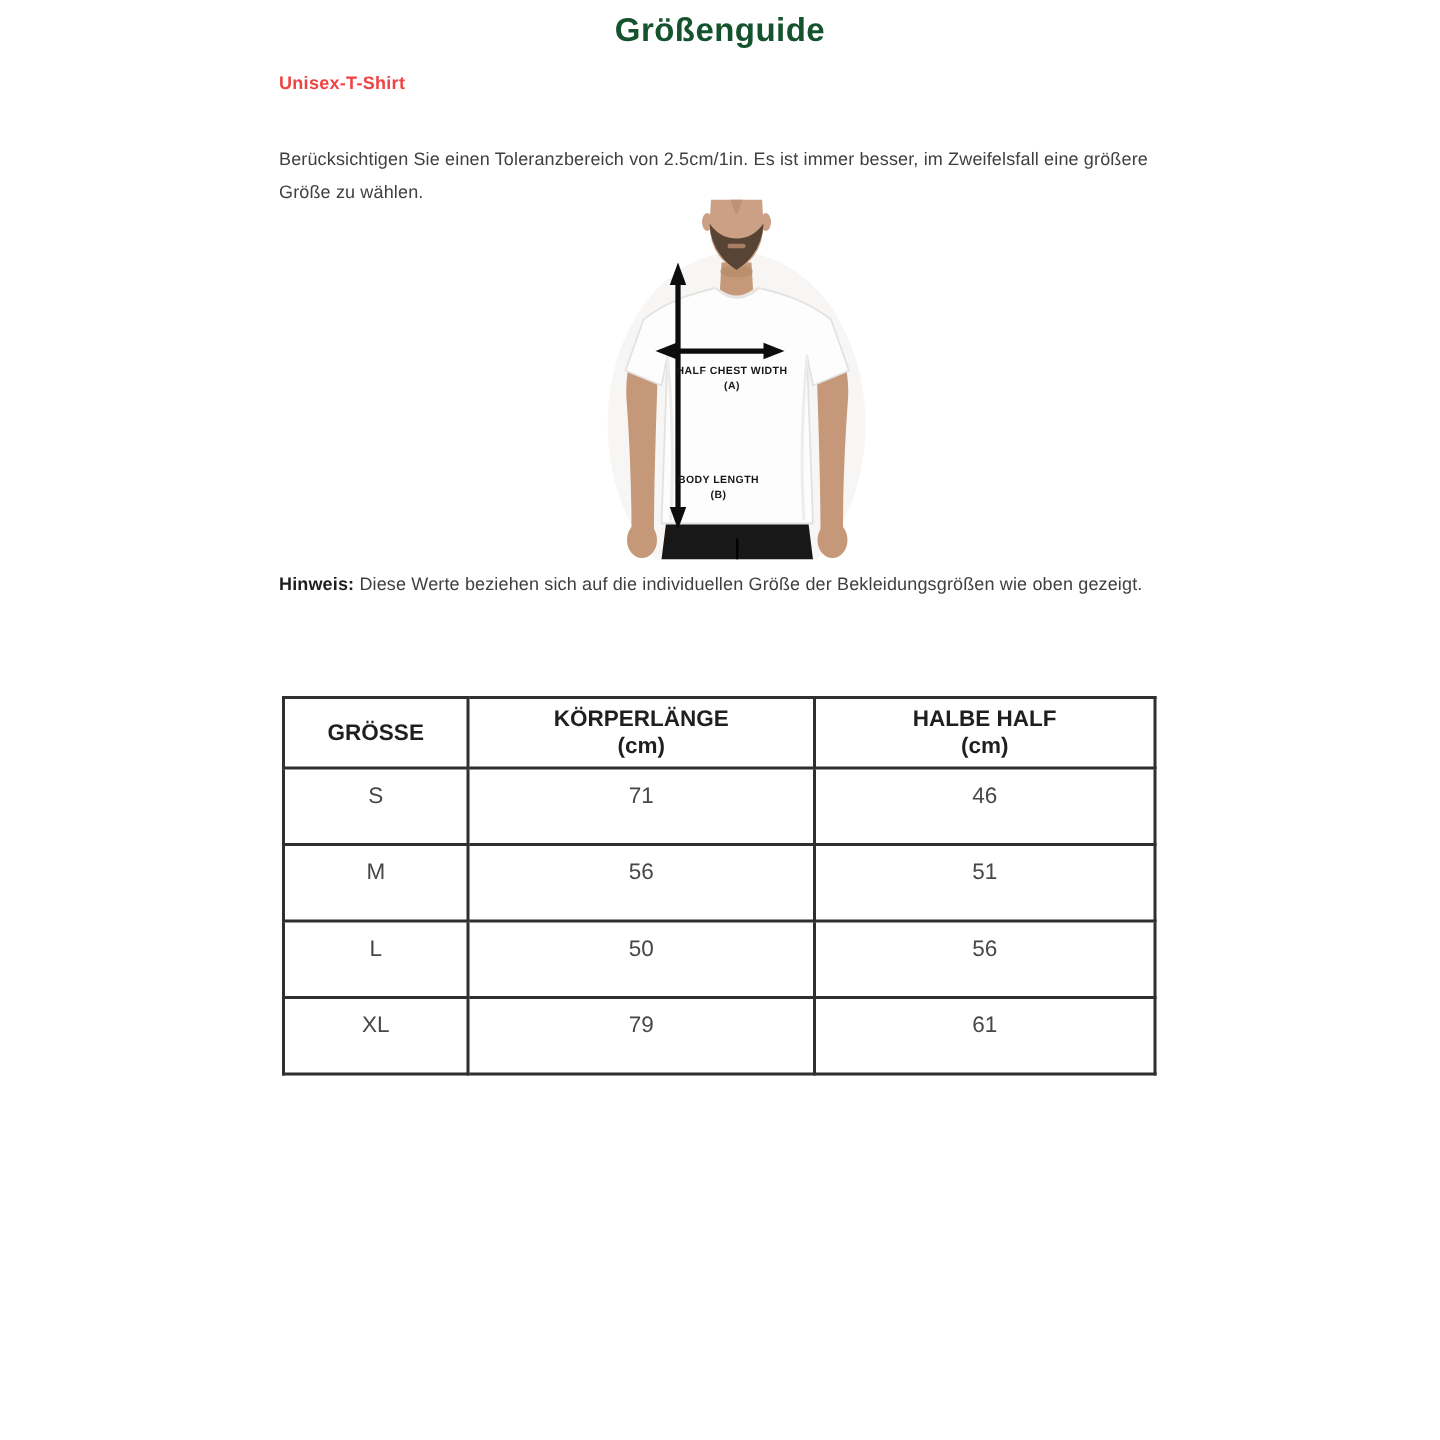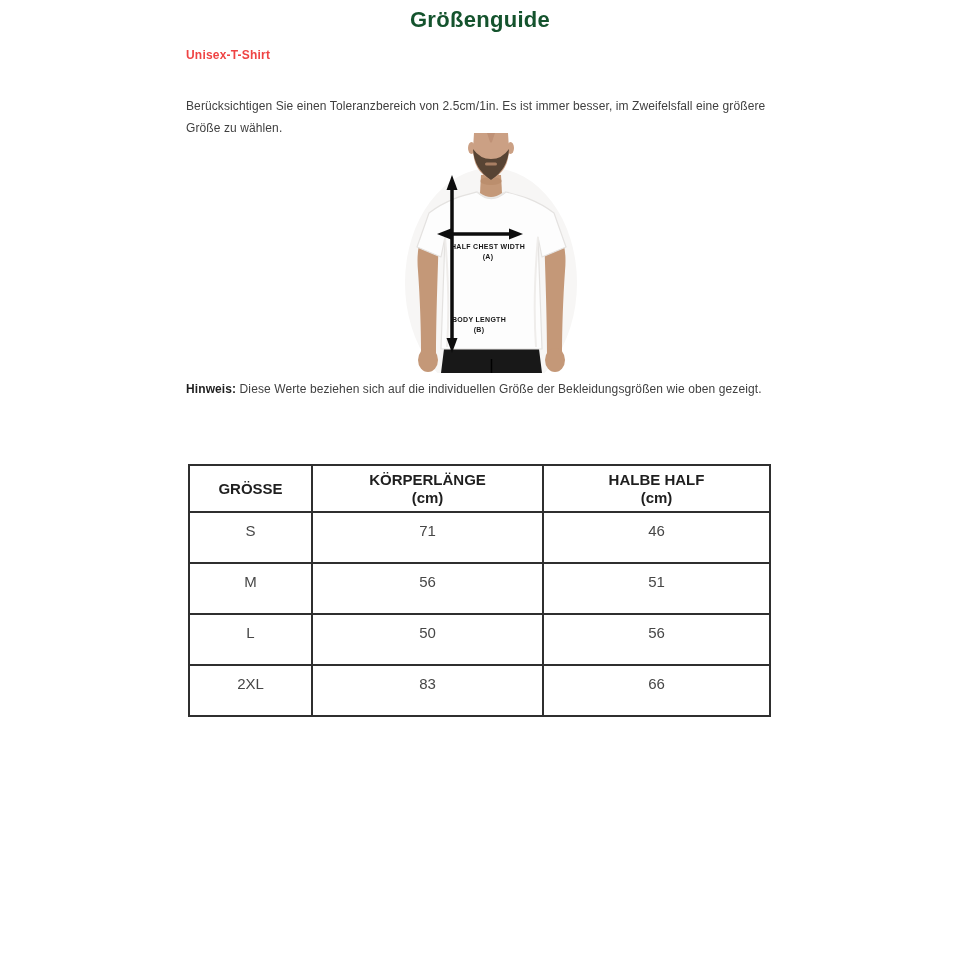--- a/index.html
+++ b/index.html
@@ -201,20 +201,20 @@
           <td>M</td>
           <td>56</td>
           <td>51</td>
         </tr>
         <tr>
           <td>L</td>
           <td>50</td>
           <td>56</td>
         </tr>
         <tr>
-          <td>2XL</td>
-          <td>83</td>
-          <td>66</td>
+          <td>XL</td>
+          <td>79</td>
+          <td>61</td>
         </tr>
       </tbody>
   </table>
 
 </div>
 
 </body></html>

